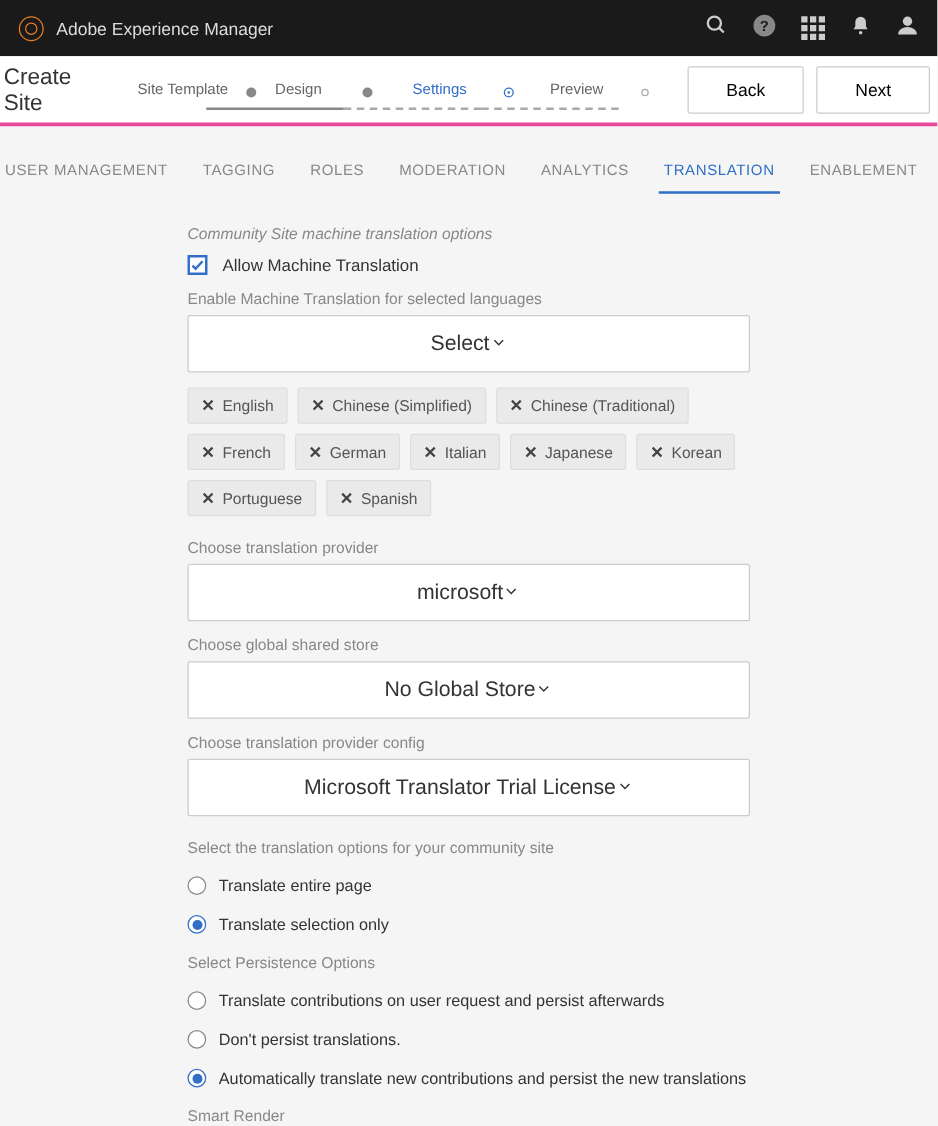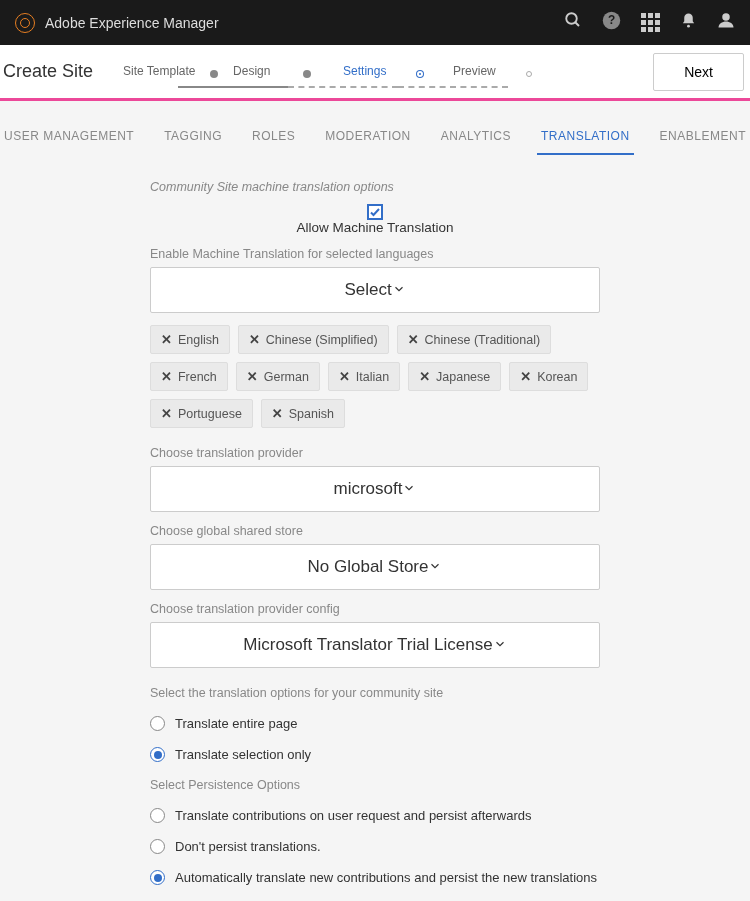--- a/index.html
+++ b/index.html
@@ -19,26 +19,26 @@
 .step { display: flex; flex-direction: row; align-items: center; font-size: 12px; color: #666; position: relative; width: 110px; padding-top: 4px;}
 .step.active { color: #326ec8; }
 .step-label { margin-bottom: 6px; }
 .step-dot { width: 8px; height: 8px; border-radius: 50%; background: #888; margin: 0 auto; }
 .step.active .step-dot { background: #326ec8; border: 2px solid #fff; box-shadow: 0 0 0 1px #326ec8; width: 6px; height: 6px; }
 .step.future .step-dot { background: #fff; border: 1px solid #aaa; width: 6px; height: 6px; }
 .step-line { position: absolute; top: 26px; left: 50%; width: 100%; height: 2px; background: #888; z-index: 0; }
 .step-line.dashed { background: none; border-top: 2px dashed #aaa; height: 0; }
 .btns { display: flex; gap: 10px; }
 .btn { border: 1px solid #ccc; background: #fff; padding: 10px 30px; font-size: 14px; cursor: pointer; border-radius: 2px; }
-.tabs { display: flex; justify-content: space-between; gap: 20px; padding: 18px 0 0 0; font-size: 12px; letter-spacing: 0.5px; }
+.tabs { display: flex; justify-content: flex-start; gap: 20px; padding: 18px 0 0 0; font-size: 12px; letter-spacing: 0.5px; }
 .tab { color: #888; padding: 10px 4px; cursor: pointer; border-bottom: 2px solid transparent; }
 .tab.active { color: #326ec8; border-bottom: 2px solid #326ec8; }
 .content { padding: 25px 150px 30px 150px; }
 .section-label { font-size: 12.5px; color: #888; margin-bottom: 10px; font-style: italic; }
-.checkbox-row { display: flex; align-items: center; gap: 0; margin-bottom: 0; flex-direction: column; }
+.checkbox-row { display: flex; align-items: center; gap: 12px; margin-bottom: 0; }
 .checkbox { width: 16px; height: 16px; border: 2px solid #326ec8; display: flex; align-items: center; justify-content: center; background: #fff; cursor: pointer; }
 .checkbox svg { width: 12px; height: 12px; }
 .checkbox-label { font-size: 13.5px; color: #333; }
 .field-label { font-size: 12.5px; color: #888; margin: 12px 0 6px 0; }
 .select-box { width: 100%; background: #fff; border: 1px solid #ccc; padding: 12px 12px; font-size: 17px; color: #333; display: flex; justify-content: center; align-items: center; cursor: pointer; border-radius: 2px; }
 .chevron { font-size: 14px; color: #333; }
 .chips { display: flex; flex-wrap: wrap; gap: 8px; margin: 12px 0 18px 0; }
 .chip { background: #eaeaea; border: 1px solid #ddd; padding: 6px 10px; font-size: 12.5px; color: #555; display: flex; align-items: center; gap: 6px; border-radius: 2px; cursor: pointer; }
 .chip-x { font-weight: bold; font-size: 13px; color: #444; }
 .radio-row { display: flex; align-items: center; gap: 10px; margin: 16px 0; }
@@ -105,20 +105,21 @@
       <span class="step-label">Settings</span>
       <div class="step-dot"></div>
       <div class="step-line dashed"></div>
     </div>
     <div class="step future">
       <span class="step-label">Preview</span>
       <div class="step-dot"></div>
     </div>
   </div>
   <div class="btns">
+    <button class="btn">Back</button>
     <button class="btn">Next</button>
   </div>
 </div>
 
 <div class="tabs">
   <div class="tab">USER MANAGEMENT</div>
   <div class="tab">TAGGING</div>
   <div class="tab">ROLES</div>
   <div class="tab">MODERATION</div>
   <div class="tab">ANALYTICS</div>

